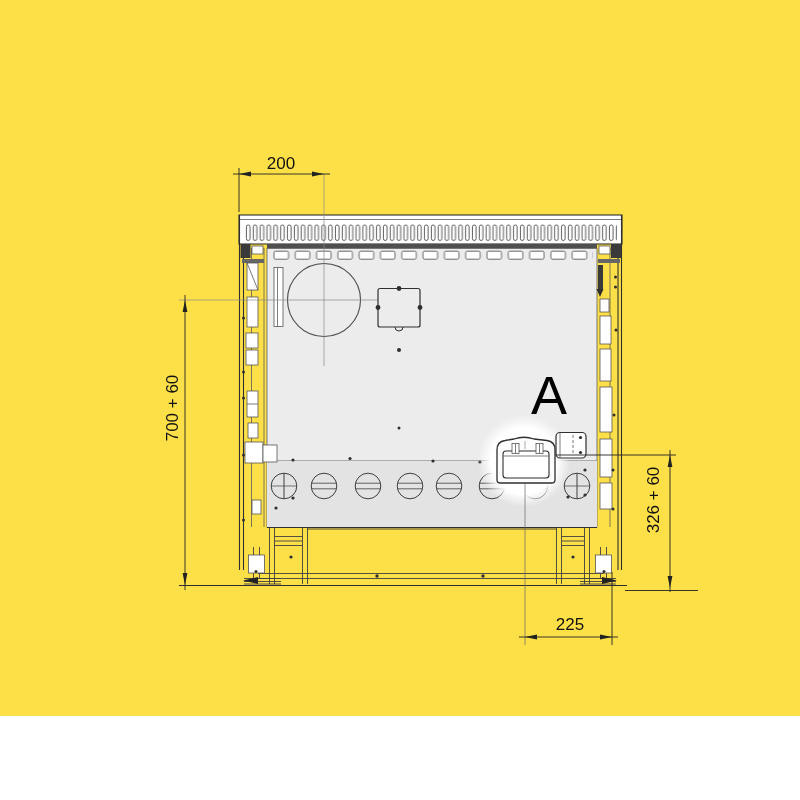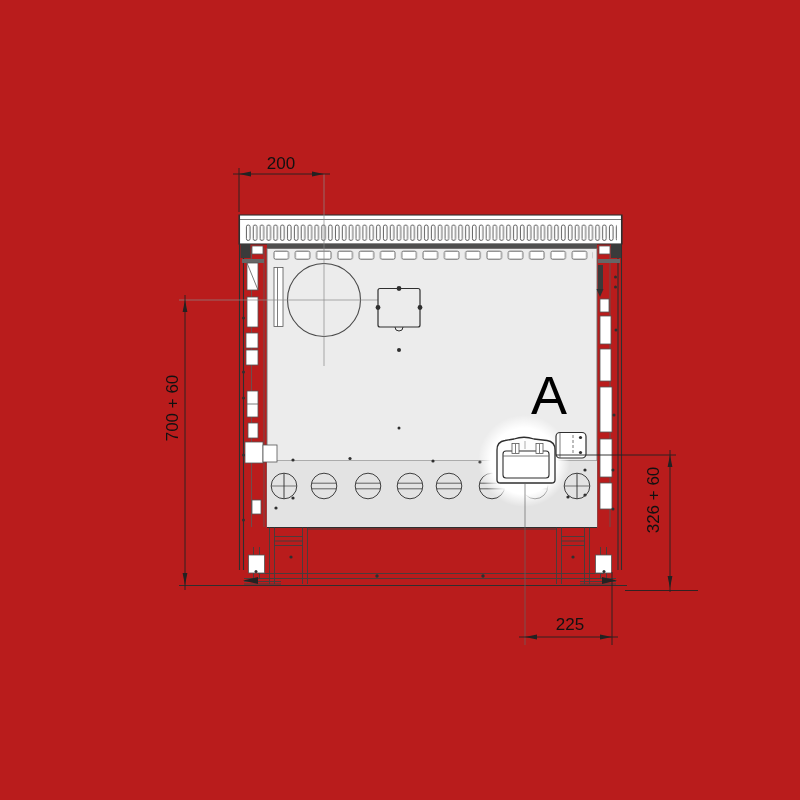--- a/index.html
+++ b/index.html
@@ -1,16 +1,16 @@
 <!DOCTYPE html>
 <html><head>
 <meta charset="utf-8">
 <style>
   html,body{margin:0;padding:0;background:#ffffff;}
-  .canvas{position:relative;width:800px;height:800px;background:#b91c1c;overflow:hidden;
+  .canvas{position:relative;width:800px;height:716px;background:#fde047;overflow:hidden;
           font-family:"Liberation Sans","DejaVu Sans",sans-serif;}
   svg{display:block;}
   .dim-text{font-family:"Liberation Sans","DejaVu Sans",sans-serif;font-size:17px;fill:#111;}
   .marker-text{font-family:"Liberation Sans","DejaVu Sans",sans-serif;font-size:54px;fill:#000;}
   .outline{stroke:#2f2f2f;stroke-width:1.1;fill:none;}
   .thin{stroke:#5a5a5a;stroke-width:0.8;fill:none;}
   .detail{stroke:#555555;stroke-width:0.8;fill:#ffffff;}
   .center{stroke:#8a8a8a;stroke-width:0.7;fill:none;}
   .dimline{stroke:#222222;stroke-width:0.9;fill:none;}
   .screw{fill:#2f2f2f;stroke:none;}

